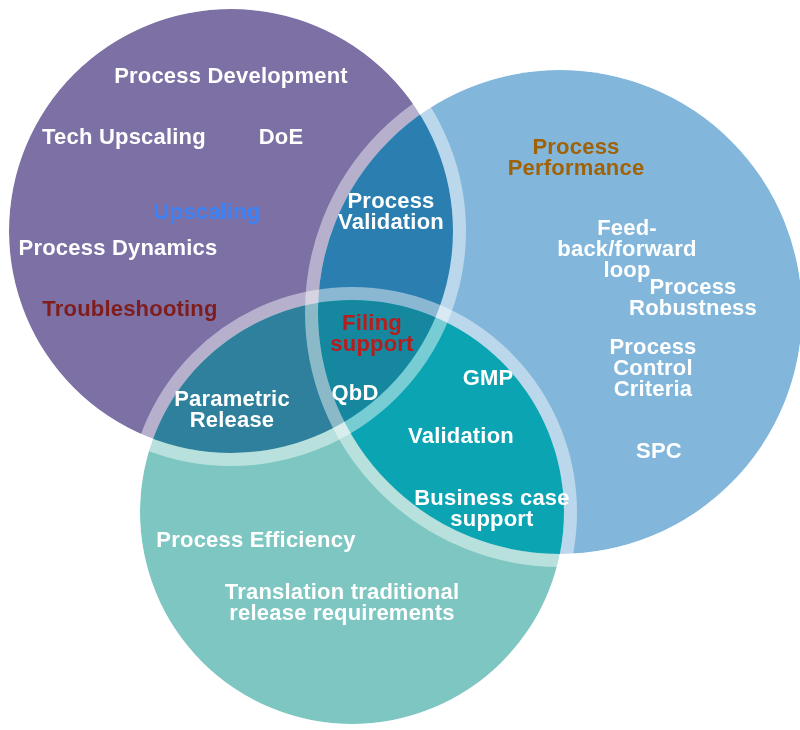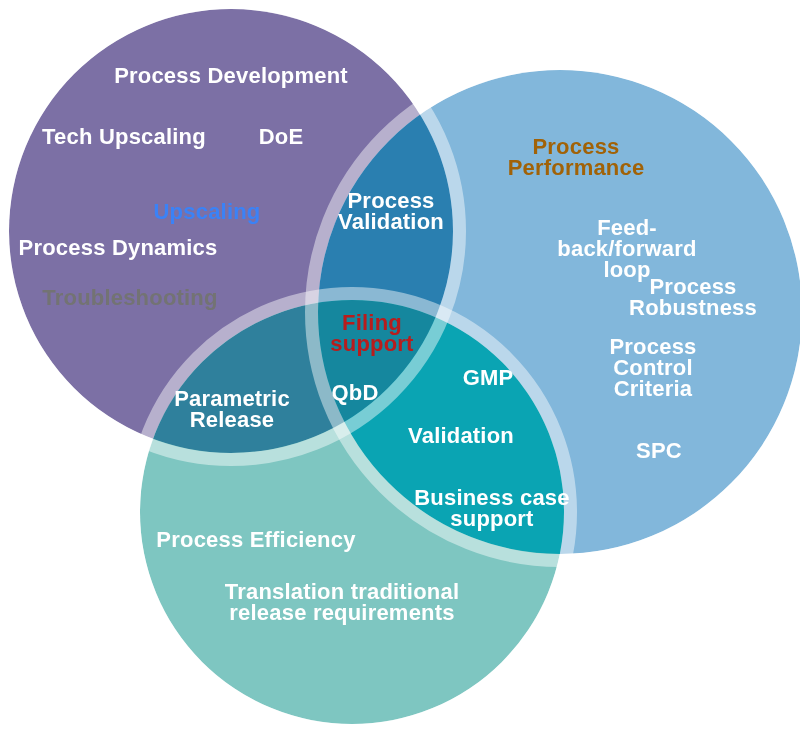--- a/index.html
+++ b/index.html
@@ -81,21 +81,21 @@
     <circle cx="560" cy="312" r="248.5" fill="none" stroke-width="13" stroke="rgba(255,255,255,0.45)"></circle>
     <circle cx="352" cy="512" r="218.5" fill="none" stroke-width="13" stroke="rgba(255,255,255,0.45)"></circle>
   </svg>
 
   <div class="labels-layer">
       <div class="venn-label" style="left: 231px; top: 75px; color: rgb(255, 255, 255);">Process Development</div>
       <div class="venn-label" style="left: 124px; top: 136px; color: rgb(255, 255, 255);">Tech Upscaling</div>
       <div class="venn-label" style="left: 281px; top: 136px; color: rgb(255, 255, 255);">DoE</div>
       <div class="venn-label" style="left: 207px; top: 191px; color: #3b82f6; margin-top: 20px;">Upscaling</div>
       <div class="venn-label" style="left: 118px; top: 247px; color: rgb(255, 255, 255);">Process Dynamics</div>
-      <div class="venn-label" style="left: 130px; top: 297px; color: #737373;">Troubleshooting</div>
+      <div class="venn-label" style="left: 130px; top: 308px; color: #7f1d1d;">Troubleshooting</div>
       <div class="venn-label" style="left: 562px; top: 157px; color: #a16207; padding-left: 28px;">Process Performance</div>
       <div class="venn-label" style="left: 693px; top: 297px; color: rgb(255, 255, 255);">Process Robustness</div>
       <div class="venn-label" style="left: 627px; top: 248px; color: rgb(255, 255, 255);">Feed-back/forward loop</div>
       <div class="venn-label" style="left: 653px; top: 367px; color: rgb(255, 255, 255);">Process Control Criteria</div>
       <div class="venn-label" style="left: 659px; top: 450px; color: rgb(255, 255, 255);">SPC</div>
       <div class="venn-label" style="left: 256px; top: 539px; color: rgb(255, 255, 255);">Process Efficiency</div>
       <div class="venn-label" style="left: 342px; top: 602px; color: rgb(255, 255, 255);">Translation traditional
 release requirements</div>
       <div class="venn-label" style="left: 391px; top: 211px; color: rgb(255, 255, 255); text-align: center;">Process
 Validation</div>

